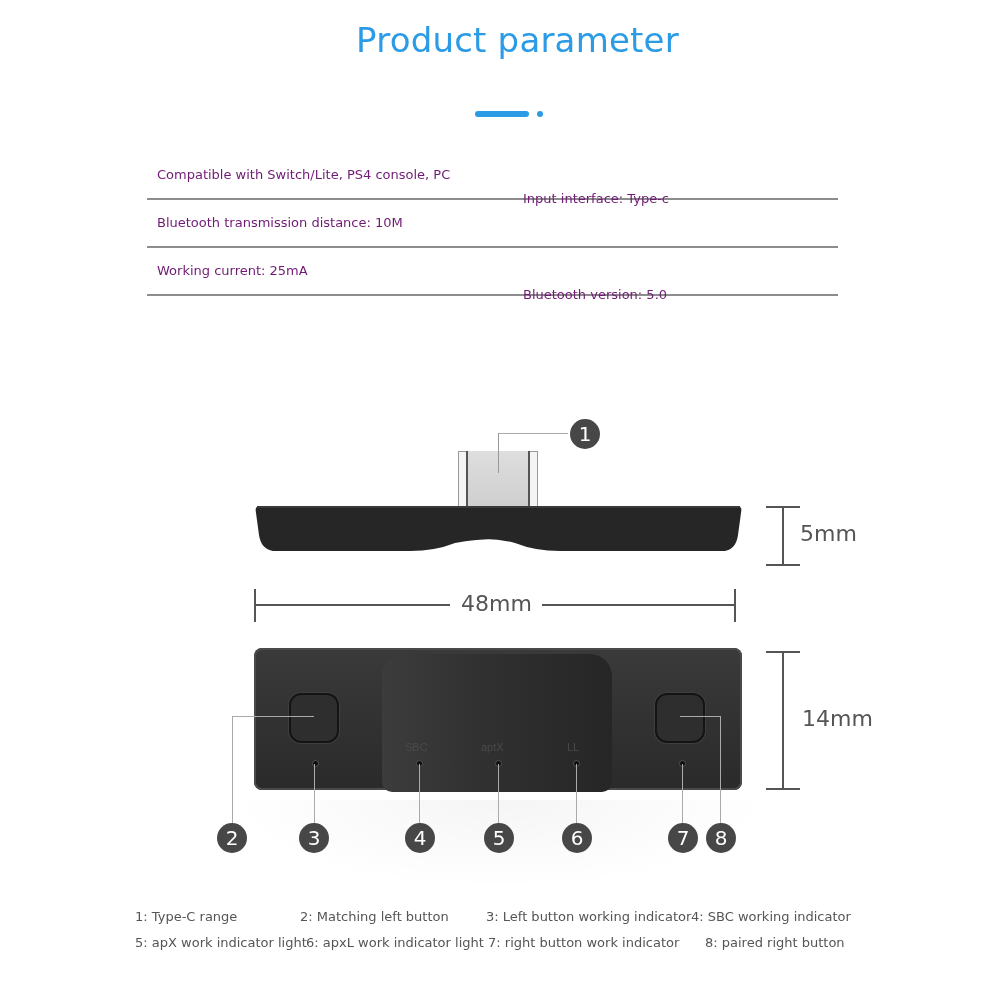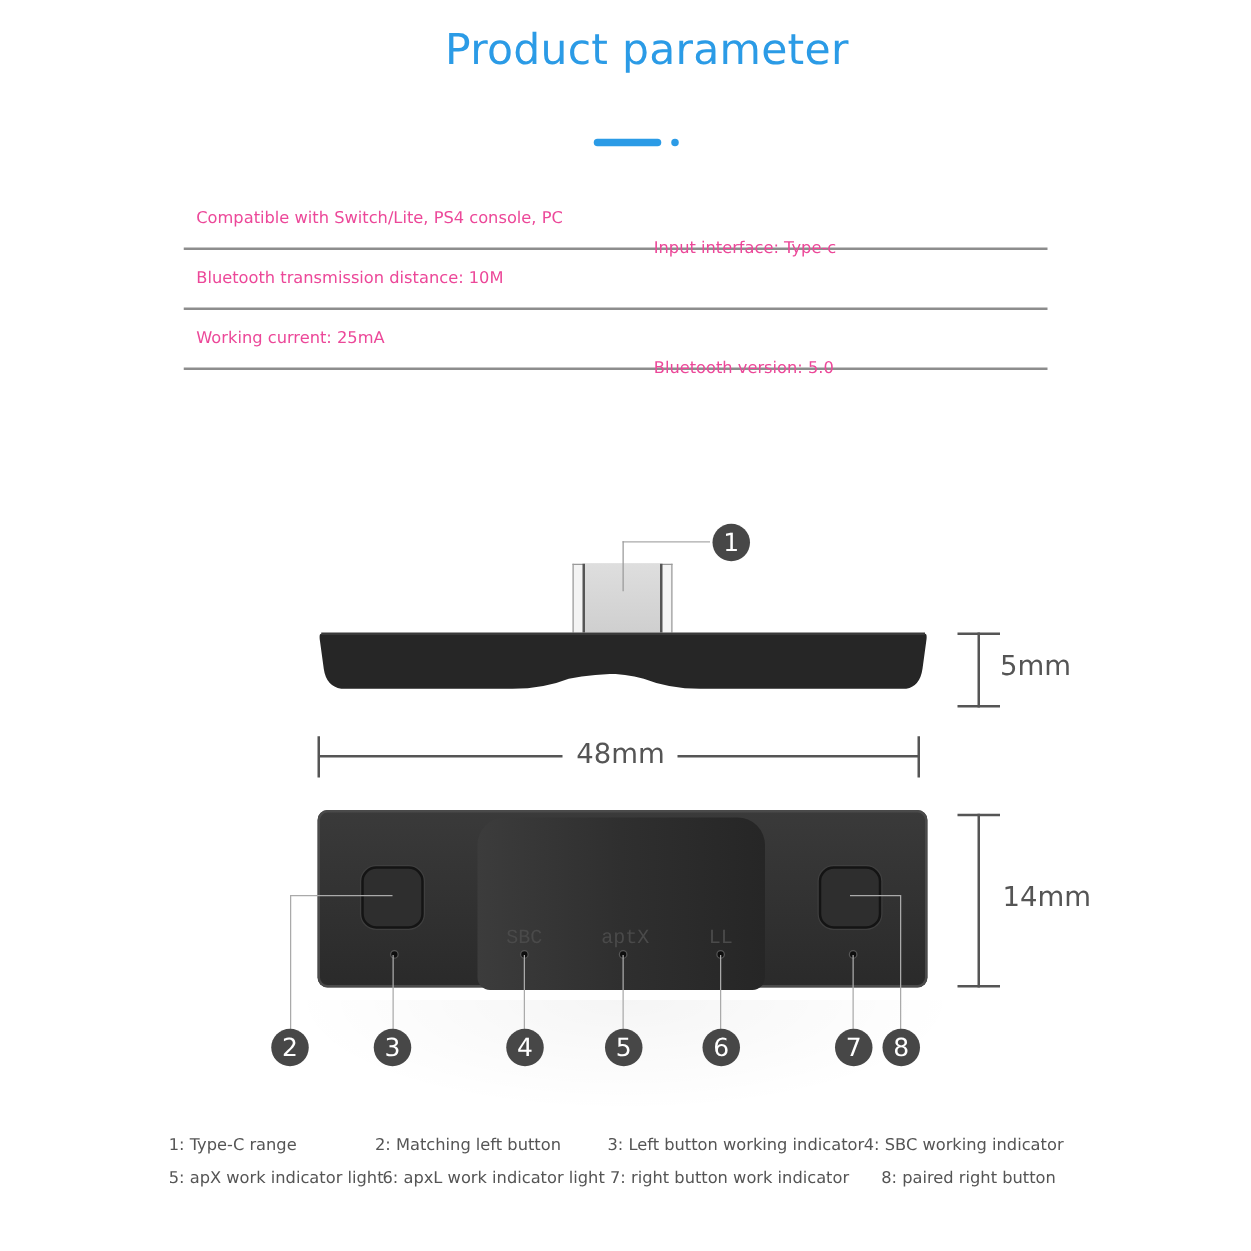--- a/index.html
+++ b/index.html
@@ -7,42 +7,42 @@
            font-family: "DejaVu Sans", "Liberation Sans", sans-serif; color: #555; }
     .abs { position: absolute; }
 
     .title { top: 20px; left: 0; width: 1035px; text-align: center; font-size: 34px;
              color: #2b9be6; font-family: "DejaVu Sans", sans-serif; letter-spacing: 0.2px; }
     .title-bar { top: 111px; left: 475px; width: 54px; height: 6px; border-radius: 3px; background: #2b9be6; }
     .title-dot { top: 111px; left: 537px; width: 6px; height: 6px; border-radius: 50%; background: #2b9be6; }
 
     .spec-table { top: 152px; left: 147px; width: 691px; }
     .spec-row { position: relative; height: 46px; border-bottom: 2px solid #8d8d8d; }
-    .spec-cell { position: absolute; top: 15px; font-size: 13px; color: #ec4899; white-space: nowrap; }
+    .spec-cell { position: absolute; top: 15px; font-size: 13px; color: #701a75; white-space: nowrap; }
     .spec-cell.left { left: 10px; }
     .spec-cell.right { left: 376px; margin-top: 24px; }
 
     
     .plug-outer { top: 451px; left: 458px; width: 80px; height: 55px; border: 1px solid #9a9a9a; border-bottom: none; background: #f4f4f4; box-sizing: border-box; }
     .plug-inner { top: 451px; left: 466px; width: 64px; height: 55px; background: linear-gradient(#dedede, #cfcfcf); border-left: 2px solid #555; border-right: 2px solid #555; box-sizing: border-box; }
     .side-body { top: 505px; left: 255px; width: 487px; height: 48px; }
 
     .dim-text { font-size: 22px; color: #555; font-family: "DejaVu Sans", sans-serif; }
     .callout { width: 30px; height: 30px; border-radius: 50%; background: #474747; color: #fff;
                font-size: 20px; line-height: 30px; text-align: center; font-family: "DejaVu Sans", sans-serif; }
 
     
     .top-body { top: 648px; left: 254px; width: 488px; height: 142px; border-radius: 8px;
                 background: linear-gradient(#3a3a3a, #2a2a2a); box-shadow: 0 0 0 2px #4a4a4a inset; }
     .top-center { top: 654px; left: 382px; width: 230px; height: 138px; border-radius: 22px 22px 10px 10px;
                   background: linear-gradient(90deg, #3c3c3c, #2f2f2f 50%, #262626); }
     .btn-square { width: 50px; height: 50px; border-radius: 12px; border: 2px solid #141414;
                   background: #2e2e2e; box-shadow: 0 0 0 1px #3f3f3f; box-sizing: border-box; }
     .led { width: 5px; height: 5px; border-radius: 50%; background: #0e0e0e; border: 1px solid #555; }
-    .led-label { font-size: 16px; color: #4a4a4a; font-family: Liberation Mono, monospace; }
+    .led-label { font-size: 11px; color: #4a4a4a; font-family: Liberation Sans, sans-serif; }
     .shadow { top: 800px; left: 230px; width: 540px; height: 90px;
               background: radial-gradient(ellipse at center top, rgba(0,0,0,0.04), rgba(0,0,0,0) 70%); }
 
     .legend-item { font-size: 13px; color: #555; white-space: nowrap; }
     .line { background: #aaa; }
   </style>
 </head>
 <body>
 
 <div class="abs title">Product parameter</div>

